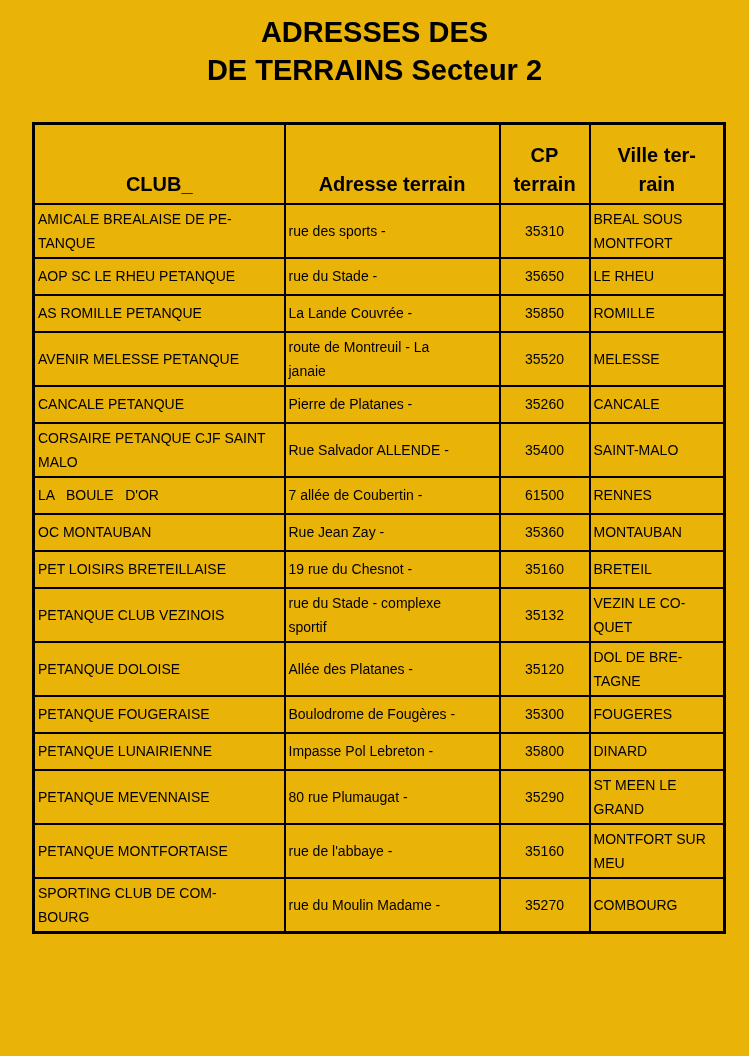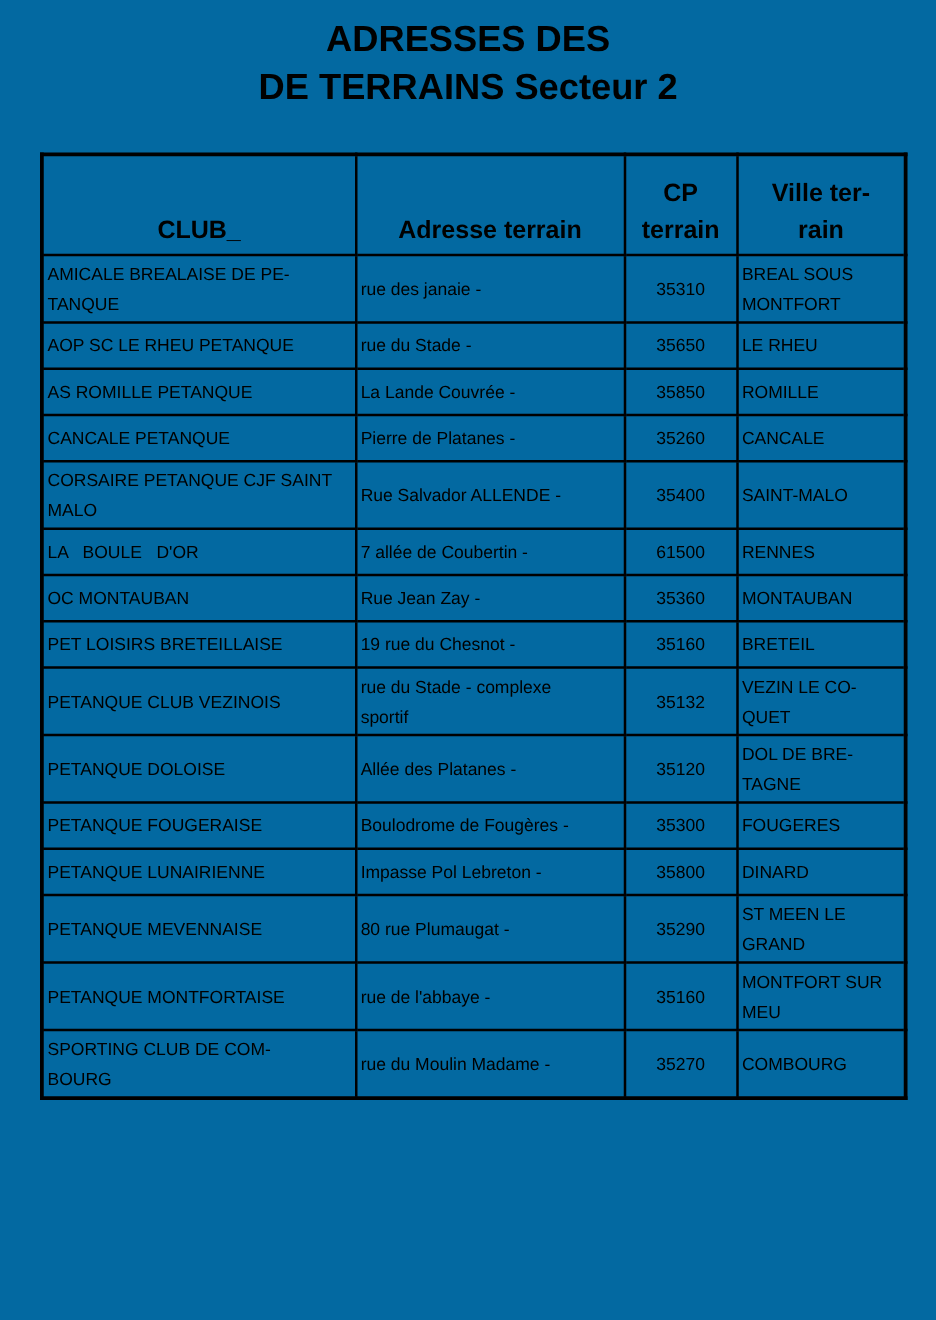--- a/index.html
+++ b/index.html
@@ -4,21 +4,21 @@
 <style>
   html, body {
     margin: 0;
     padding: 0;
     background: #ffffff;
   }
   .page {
     position: relative;
     width: 749px;
     height: 1056px;
-    background: #0369a1;
+    background: #eab308;
     color: #000000;
     font-family: "Liberation Sans", sans-serif;
     overflow: hidden;
     box-sizing: border-box;
   }
   .title-block {
     padding-top: 13px;
     text-align: center;
     font-weight: bold;
     font-size: 29px;
@@ -85,36 +85,43 @@
         <th>CP
 terrain</th>
         <th>Ville ter-
 rain</th>
       </tr>
     </thead>
     <tbody>
         <tr>
           <td class="c-club">AMICALE BREALAISE DE PE-
 TANQUE</td>
-          <td class="c-address">rue des janaie -</td>
+          <td class="c-address">rue des sports -</td>
           <td class="c-cp">35310</td>
           <td class="c-ville">BREAL SOUS
 MONTFORT</td>
         </tr>
         <tr>
           <td class="c-club">AOP SC LE RHEU PETANQUE</td>
           <td class="c-address">rue du Stade -</td>
           <td class="c-cp">35650</td>
           <td class="c-ville">LE RHEU</td>
         </tr>
         <tr>
           <td class="c-club">AS ROMILLE PETANQUE</td>
           <td class="c-address">La Lande Couvrée -</td>
           <td class="c-cp">35850</td>
           <td class="c-ville">ROMILLE</td>
+        </tr>
+        <tr>
+          <td class="c-club">AVENIR MELESSE PETANQUE</td>
+          <td class="c-address">route de Montreuil - La
+janaie</td>
+          <td class="c-cp">35520</td>
+          <td class="c-ville">MELESSE</td>
         </tr>
         <tr>
           <td class="c-club">CANCALE PETANQUE</td>
           <td class="c-address">Pierre de Platanes -</td>
           <td class="c-cp">35260</td>
           <td class="c-ville">CANCALE</td>
         </tr>
         <tr>
           <td class="c-club">CORSAIRE PETANQUE CJF SAINT
 MALO</td>

